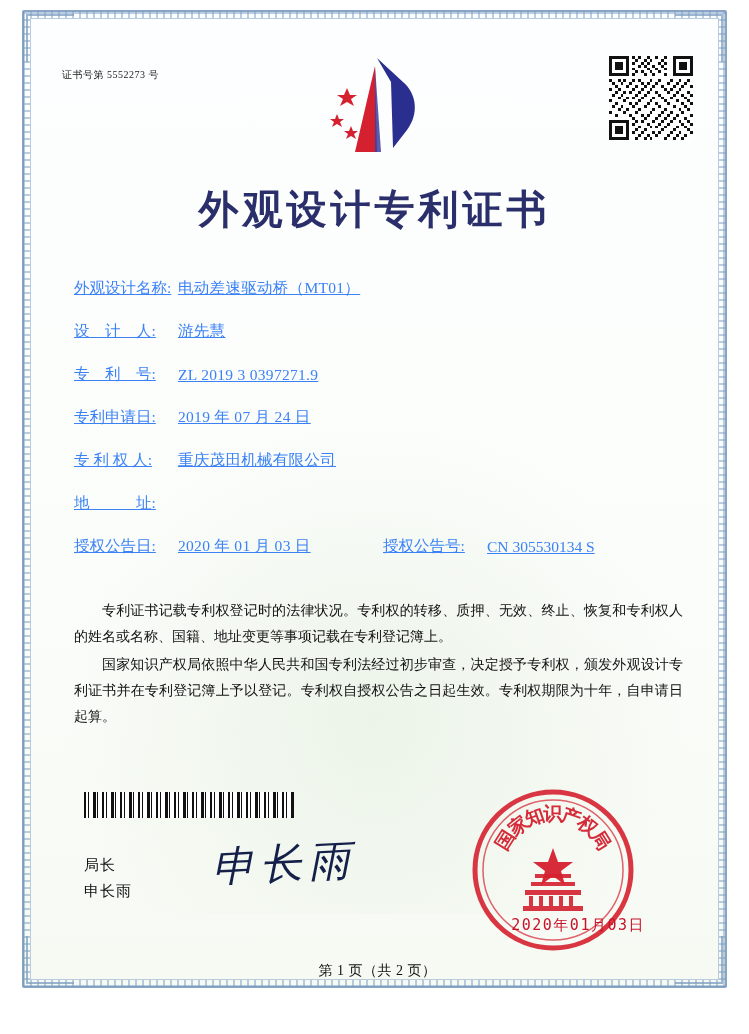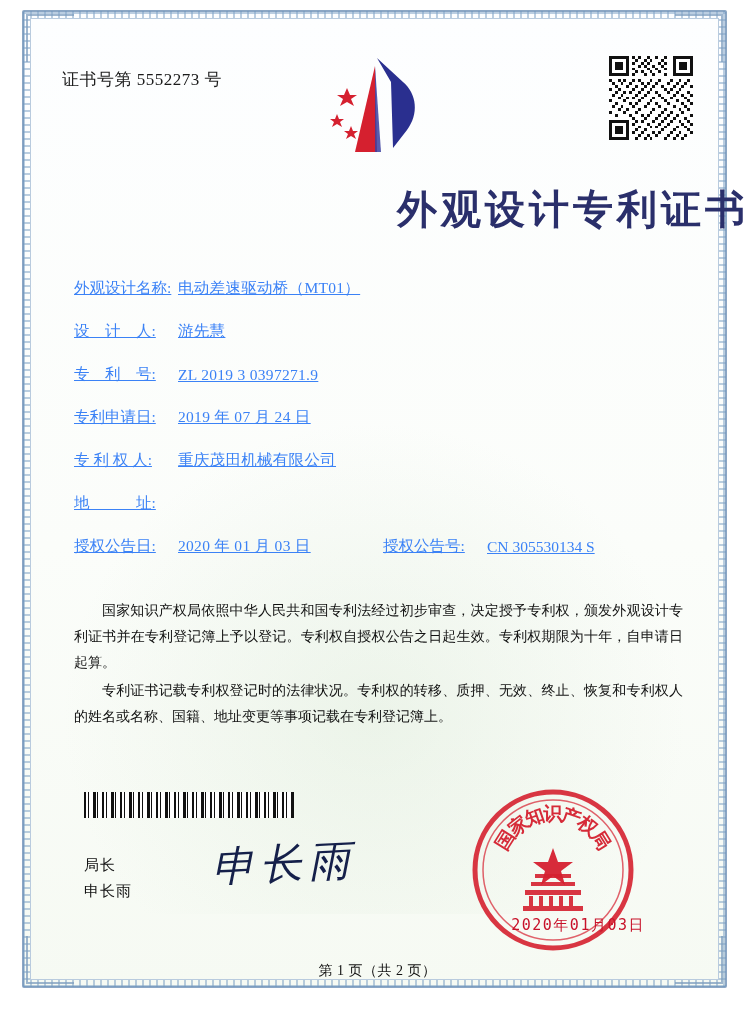--- a/index.html
+++ b/index.html
@@ -82,21 +82,21 @@
     left: 60px; right: 60px; top: 420px; bottom: 120px;
     background: radial-gradient(ellipse at 50% 60%, rgba(205,225,200,0.30), rgba(255,255,255,0) 70%);
     pointer-events: none;
   }
 
   
   .cert-no {
     position: absolute;
     left: 62px;
     top: 68px;
-    font-size: 17px;
+    font-size: 10px;
     color: #1a1a1a;
     letter-spacing: .5px;
     font-family: "Liberation Serif", "DejaVu Serif", serif;
   }
 
   .emblem {
     position: absolute;
     left: 50%;
     transform: translateX(-50%);
     top: 52px;
@@ -109,21 +109,21 @@
     right: 56px;
     top: 56px;
     width: 84px;
     height: 84px;
   }
 
   .title {
     position: absolute;
     left: 0; right: 0;
     top: 182px;
-    text-align: right;
+    text-align: center;
     font-size: 40px;
     letter-spacing: 4px;
     font-weight: bold;
     color: #2a2f6b;
     font-family: "DejaVu Serif", "Liberation Serif", serif;
   }
 
   
   .fields {
     position: absolute;
@@ -520,22 +520,22 @@
     </div>
     <div class="field-row two-col">
       <span class="field-label">授权公告日:</span>
       <span class="field-value">2020 年 01 月 03 日</span>
       <span class="field-label2">授权公告号:</span>
       <span class="field-value2">CN 305530134 S</span>
     </div>
   </div>
 
   <div class="paras">
+    <p>专利证书记载专利权登记时的法律状况。专利权的转移、质押、无效、终止、恢复和专利权人的姓名或名称、国籍、地址变更等事项记载在专利登记簿上。</p>
     <p>国家知识产权局依照中华人民共和国专利法经过初步审查，决定授予专利权，颁发外观设计专利证书并在专利登记簿上予以登记。专利权自授权公告之日起生效。专利权期限为十年，自申请日起算。</p>
-    <p>专利证书记载专利权登记时的法律状况。专利权的转移、质押、无效、终止、恢复和专利权人的姓名或名称、国籍、地址变更等事项记载在专利登记簿上。</p>
   </div>
 
   <div class="barcode"></div>
 
   <div class="sig-label-1">局长</div>
   <div class="sig-label-2">申长雨</div>
   <div class="sig-hand">申长雨</div>
 
   <div class="seal">
     <svg viewBox="0 0 168 168" width="168" height="168" aria-hidden="true">

